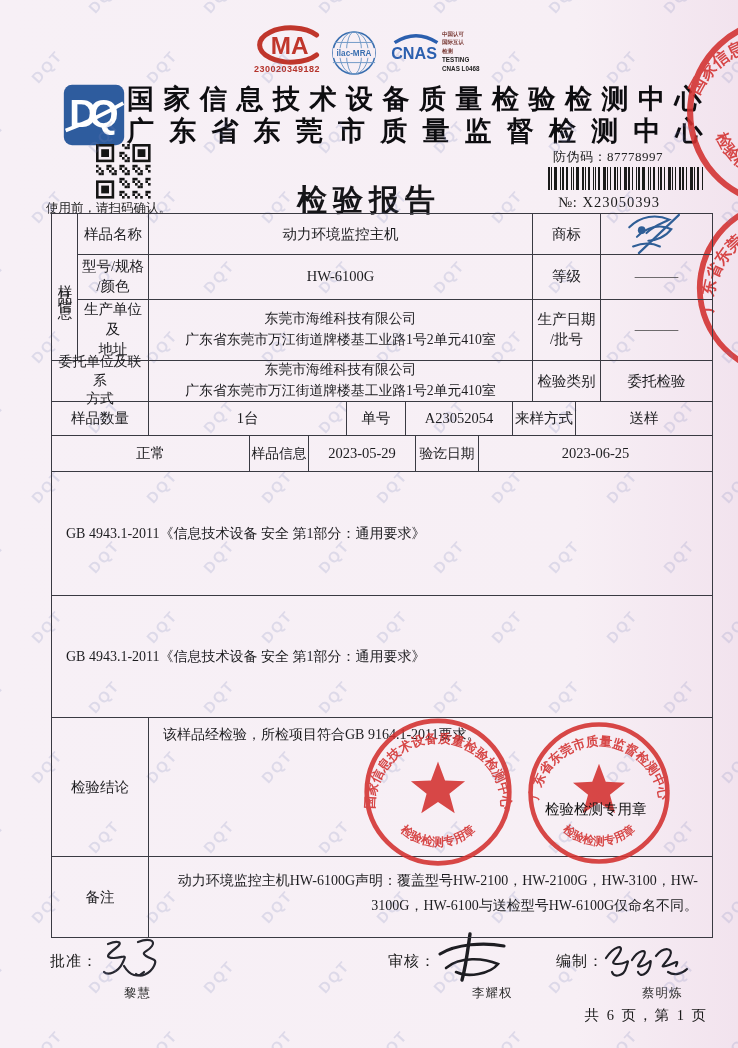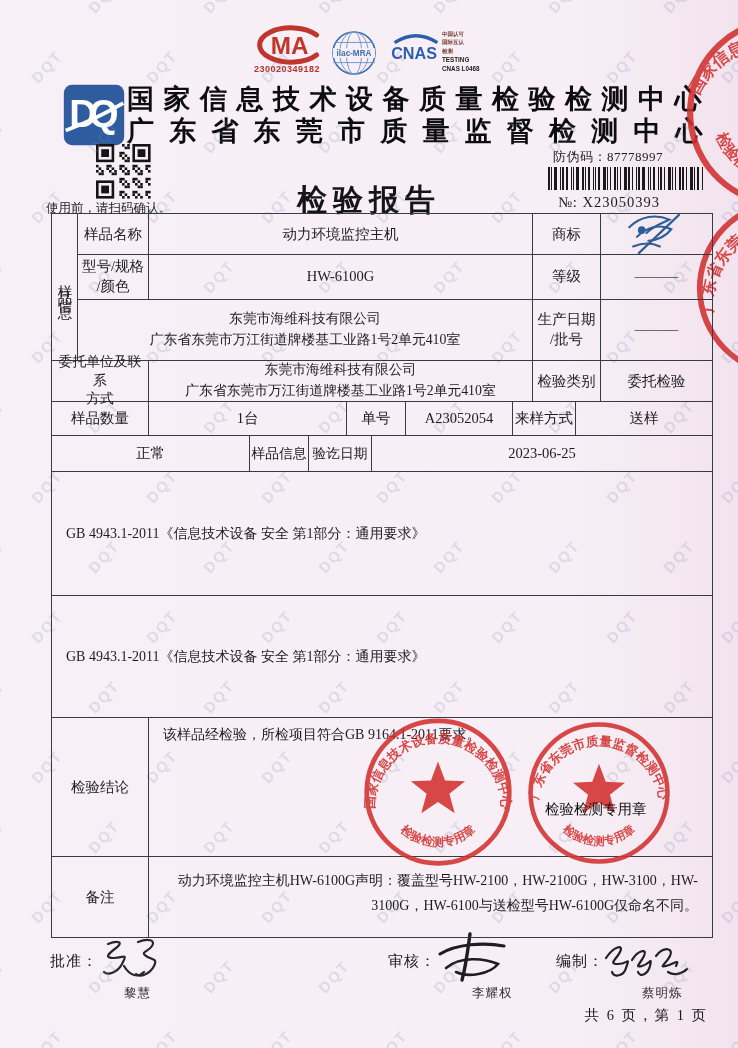--- a/index.html
+++ b/index.html
@@ -353,20 +353,22 @@
           </div>
         </div>
         <div class="trow" style="height:45px">
           <div class="cell w-lab ml">型号/规格
 /颜色</div>
           <div class="cell flex1">HW-6100G</div>
           <div class="cell w-lab2">等级</div>
           <div class="cell w-val2 last dash">———</div>
         </div>
         <div class="trow nl" style="height:61px">
+          <div class="cell w-lab ml">生产单位及
+地址</div>
           <div class="cell flex1 two-line">
             <div>东莞市海维科技有限公司</div>
             <div>广东省东莞市万江街道牌楼基工业路1号2单元410室</div>
           </div>
           <div class="cell w-lab2 ml">生产日期
 /批号</div>
           <div class="cell w-val2 last dash">———</div>
         </div>
       </div>
     </div>
@@ -387,20 +389,21 @@
       <div class="cell" style="width:198px">1台</div>
       <div class="cell w-c3">单号</div>
       <div class="cell w-c4">A23052054</div>
       <div class="cell w-c5">来样方式</div>
       <div class="cell flex1 last">送样</div>
     </div>
 
     <div class="trow" style="height:36px">
       <div class="cell" style="width:198px">正常</div>
       <div class="cell w-c3" style="font-size:13.8px">样品信息</div>
+      <div class="cell w-c4">2023-05-29</div>
       <div class="cell w-c5" style="font-size:13.8px">验讫日期</div>
       <div class="cell flex1 last">2023-06-25</div>
     </div>
 
     <div class="trow" style="height:124px">
       <div class="cell flex1 last left-val">GB 4943.1-2011《信息技术设备 安全 第1部分：通用要求》</div>
     </div>
 
     <div class="trow" style="height:122px">
       <div class="cell flex1 last left-val">GB 4943.1-2011《信息技术设备 安全 第1部分：通用要求》</div>

